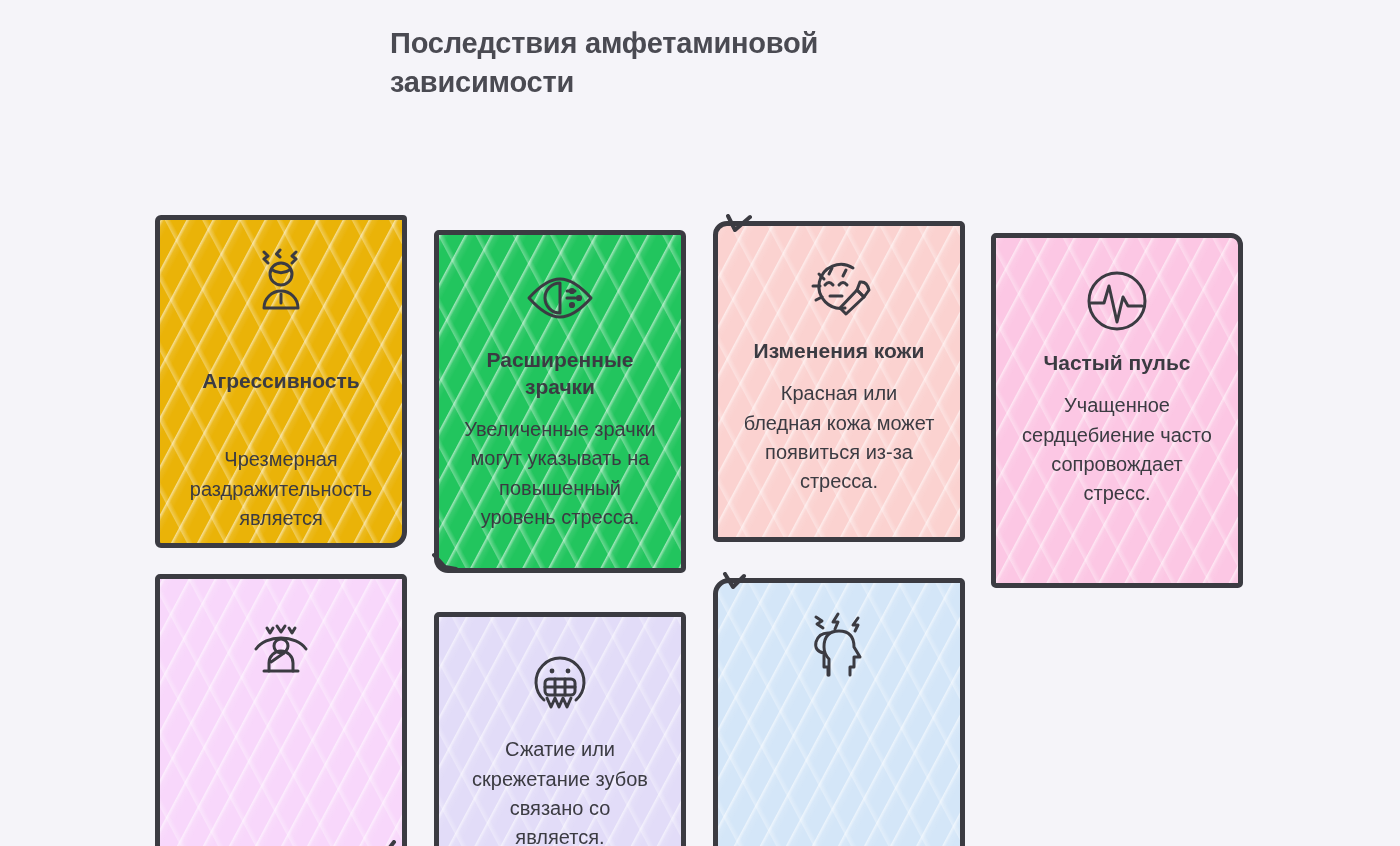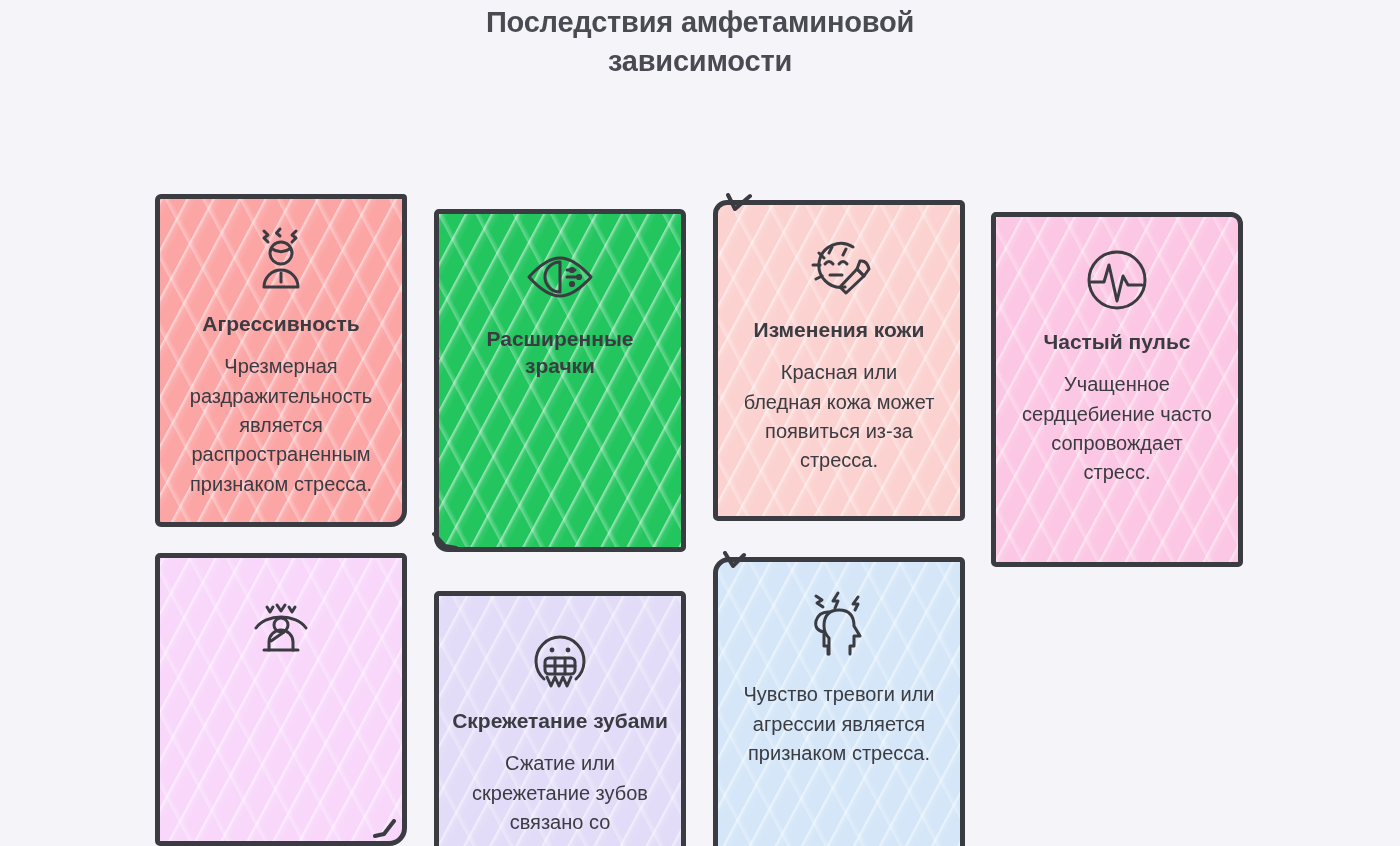--- a/index.html
+++ b/index.html
@@ -12,26 +12,26 @@
   }
 
   body {
     background: #f5f4f9;
     font-family: "Liberation Sans", sans-serif;
     color: #3a3a42;
     position: relative;
   }
 
   #page-title {
-    text-align: center;
+    text-align: left;
     font-size: 29px;
     font-weight: bold;
     color: #4a4a52;
     line-height: 1.35;
-    padding-top: 3px;
+    padding-top: 24px;
     width: 620px;
     margin: 0 auto;
     letter-spacing: -0.2px;
   }
 
   
   #card-board {
     position: relative;
     width: 1400px;
     height: 760px;
@@ -133,21 +133,21 @@
   #fold-anxiety { left: 722px; top: 470px; }
   #fold-dizziness { left: 372px; top: 738px; }
 </style>
 </head>
 <body style="background-color: rgb(245, 244, 249);">
 
 <h1 id="page-title">Последствия амфетаминовой зависимости</h1>
 
 <main id="card-board">
 
-  <section class="card" id="card-aggression" style="background-color: #fca5a5;">
+  <section class="card" id="card-aggression" style="background-color: #eab308; gap: 36px;">
     <div class="card-icon">
       <svg viewBox="0 0 74 74" fill="none" stroke="#3b3b42" stroke-width="3" stroke-linecap="round" stroke-linejoin="round">
         <path d="M20 6 L24 10 L20 13 L24 17"></path>
         <path d="M36 4 L32.5 8 L36 11"></path>
         <path d="M52 6 L48 10 L52 13 L48 17"></path>
         <circle cx="37" cy="28" r="11"></circle>
         <path d="M27.5 23.5 Q37 30 46.5 23.5"></path>
         <path d="M20 62 A17 17 0 0 1 54 62 Z"></path>
         <path d="M37 48 L37 57"></path>
       </svg>
@@ -162,20 +162,21 @@
         <path d="M6 37 Q23 18 37 18 Q51 18 68 37 Q51 56 37 56 Q23 56 6 37 Z"></path>
         <path d="M37 22 A15 15 0 0 0 37 52 Z"></path>
         <path d="M44 30 L52 30"></path>
         <path d="M44 37 L52 37"></path>
         <circle cx="49" cy="30" r="1.6" fill="#3b3b42"></circle>
         <circle cx="49" cy="44" r="1.6" fill="#3b3b42"></circle>
         <circle cx="56" cy="37" r="1.6" fill="#3b3b42"></circle>
       </svg>
     </div>
     <h2 class="card-title">Расширенные зрачки</h2>
+    <p class="card-desc">Увеличенные зрачки могут указывать на повышенный уровень стресса.</p>
   </section>
 
   <section class="card" id="card-pulse" style="background-color: rgb(252, 199, 228);">
     <div class="card-icon">
       <svg viewBox="0 0 74 74" fill="none" stroke="#3b3b42" stroke-width="3" stroke-linecap="round" stroke-linejoin="round">
         <circle cx="37" cy="37" r="28"></circle>
         <path d="M11 39 L24 39 L29 22 L37 58 L43 33 L48 42 L62 42"></path>
       </svg>
     </div>
     <h2 class="card-title">Частый пульс</h2>
@@ -223,35 +224,33 @@
         <path d="M21 57 A24 24 0 1 1 53 57"></path>
         <circle cx="29" cy="28" r="2.4" fill="#3b3b42" stroke="none"></circle>
         <circle cx="45" cy="28" r="2.4" fill="#3b3b42" stroke="none"></circle>
         <rect x="22" y="36" width="30" height="16" rx="4"></rect>
         <path d="M22 44 L52 44"></path>
         <path d="M32 36 L32 52"></path>
         <path d="M42 36 L42 52"></path>
         <path d="M24 55 L28 64 L32 55 L36 64 L40 55 L44 64 L48 55"></path>
       </svg>
     </div>
-    <h2 class="card-title">Скрежетание зубами</h2>
     <p class="card-desc">Сжатие или скрежетание зубов связано со является.</p>
   </section>
 
   <section class="card" id="card-anxiety" style="background-color: rgb(212, 230, 248);">
     <div class="card-icon">
       <svg viewBox="0 0 74 74" fill="none" stroke="#3b3b42" stroke-width="3" stroke-linecap="round" stroke-linejoin="round">
         <path d="M14 8 L20 12 L15 15 L21 19" stroke-width="3"></path>
         <path d="M36 5 L31 13 L36 13 L33 20" stroke-width="3"></path>
         <path d="M56 9 L51 16 L56 16 L53 22" stroke-width="3"></path>
         <path d="M26 66 L26 58 L22 58 L22 44 Q12 42 14 33 Q17 23 28 24"></path>
         <path d="M48 66 L48 58 L52 58 L52 48 L58 48 L52 38 Q52 22 37 22 Q22 22 22 38 Q22 45 27 50 L27 66"></path>
       </svg>
     </div>
-    <p class="card-desc">Чувство тревоги или агрессии является признаком стресса.</p>
   </section>
 
   <div class="fold" id="fold-pupils">
     <svg viewBox="0 0 26 20" fill="none" stroke="#3b3b42" stroke-width="4" stroke-linecap="round" stroke-linejoin="round">
       <path d="M2 4 L13 16 L24 18"></path>
     </svg>
   </div>
   <div class="fold" id="fold-skin">
     <svg viewBox="0 0 26 20" fill="none" stroke="#3b3b42" stroke-width="4" stroke-linecap="round" stroke-linejoin="round">
       <path d="M2 2 L9 16 L24 3"></path>

